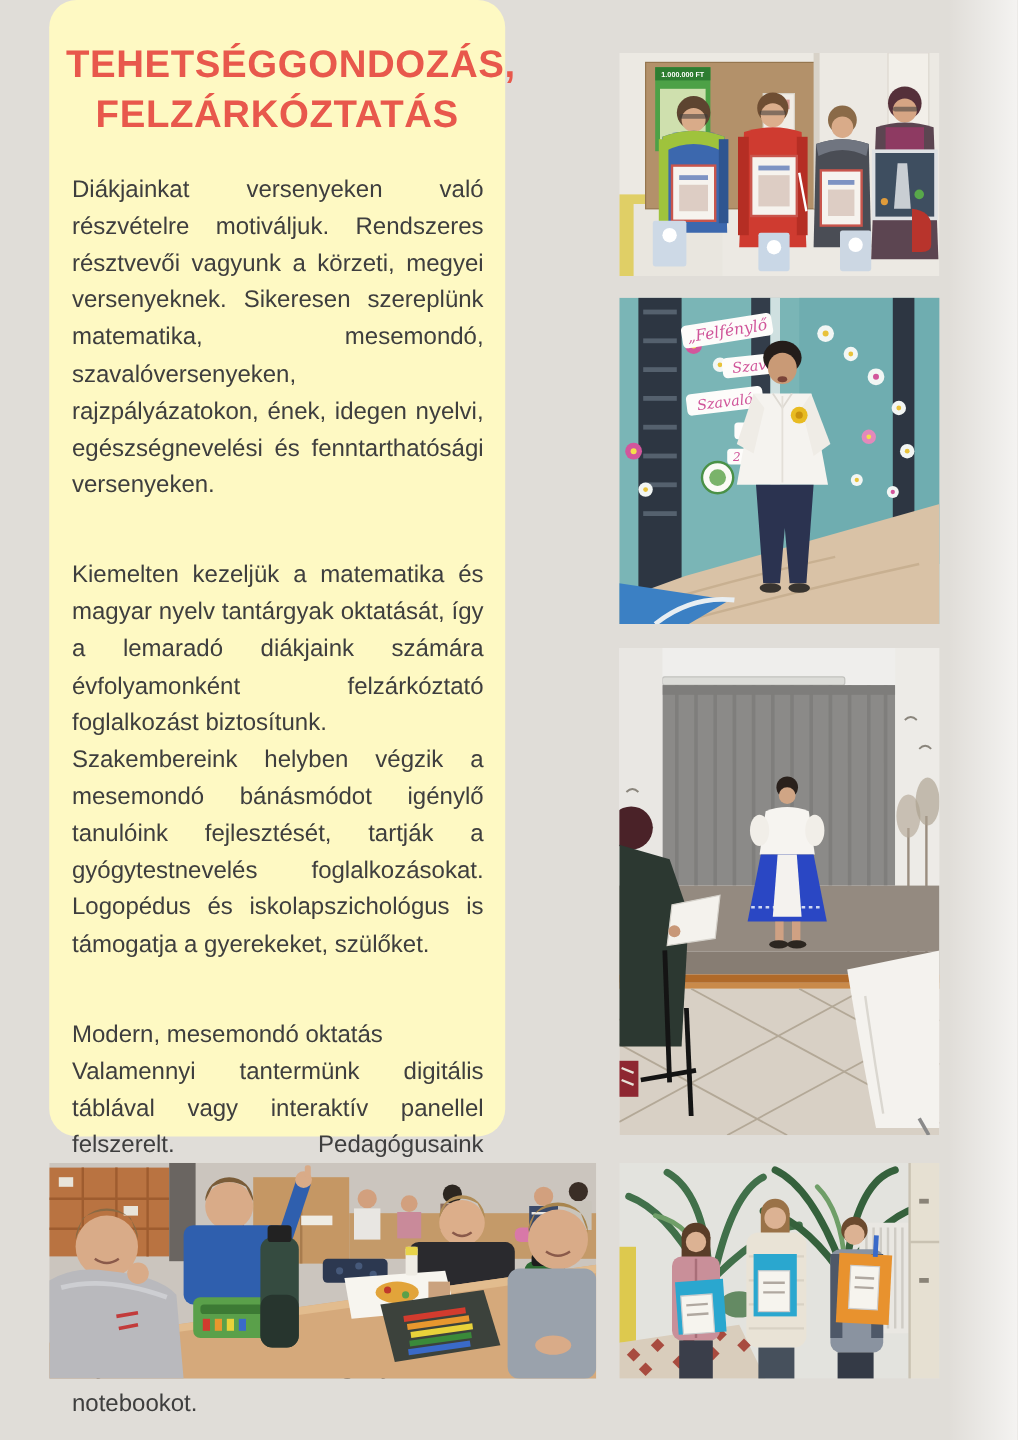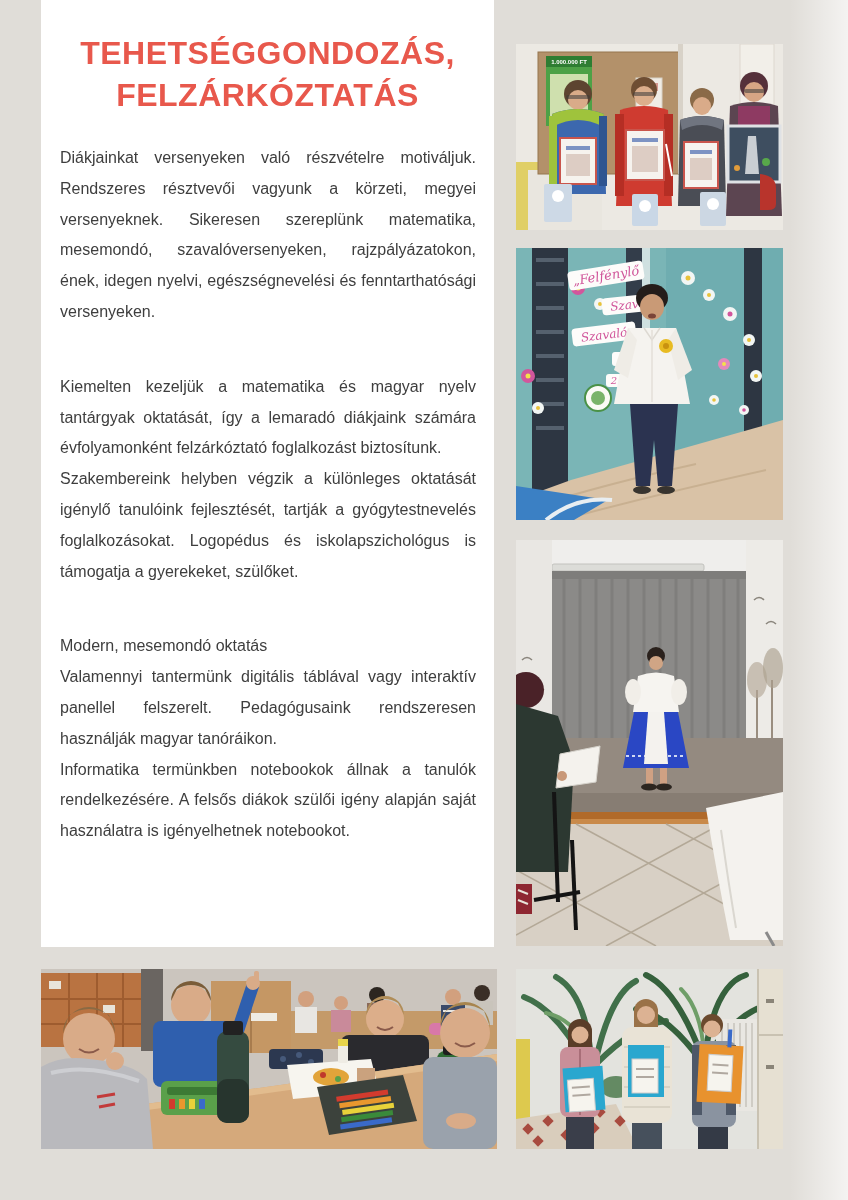--- a/index.html
+++ b/index.html
@@ -7,33 +7,34 @@
     width:848px;height:1200px;position:relative;overflow:hidden;
     background:#e0ddd8;
     font-family:"Liberation Sans", sans-serif;
   }
   .edge-light{
     position:absolute;top:0;right:0;width:58px;height:1200px;
     background:linear-gradient(to right, rgba(255,255,255,0), rgba(255,255,255,0.65));
     pointer-events:none;
   }
   .card{
-    position:absolute;left:41px;top:0;width:453px;height:947px;
-    background:#ffffff;
+    position:absolute;left:41px;top:0;width:380px;height:947px;
+    background:#fef9c3;
+    border-radius:23px;
   }
   .card h1{
     margin:32px 14px 0 14px;
     text-align:center;
     color:#e8584c;
     font-size:32px;line-height:42px;
     font-weight:bold;letter-spacing:0.5px;
   }
   .body-text{
     margin:27px 18px 0 19px;
-    font-size:16px;line-height:30.8px;color:#3e3e3e;
+    font-size:20px;line-height:30.8px;color:#3e3e3e;
     text-align:justify;
   }
   .body-text p{margin:0;}
   .body-text p.gap-top{margin-top:44px;}
   figure.photo{
     margin:0;padding:0;position:absolute;overflow:hidden;
   }
   figure.photo svg{display:block;width:100%;height:100%;}
   .photo-1{left:516px;top:44px;width:267px;height:186px;}
   .photo-2{left:516px;top:248px;width:267px;height:272px;}
@@ -44,21 +45,21 @@
 </head>
 <body>
 
 <div class="page">
 
   <div class="card">
     <h1>TEHETSÉGGONDOZÁS, FELZÁRKÓZTATÁS</h1>
     <div class="body-text">
       <p>Diákjainkat versenyeken való részvételre motiváljuk. Rendszeres résztvevői vagyunk a körzeti, megyei versenyeknek. Sikeresen szereplünk matematika, mesemondó, szavalóversenyeken, rajzpályázatokon, ének, idegen nyelvi, egészségnevelési és fenntarthatósági versenyeken.</p>
       <p class="gap-top">Kiemelten kezeljük a matematika és magyar nyelv tantárgyak oktatását, így a lemaradó diákjaink számára évfolyamonként felzárkóztató foglalkozást biztosítunk.</p>
-      <p>Szakembereink helyben végzik a különleges oktatását igénylő tanulóink fejlesztését, tartják a gyógytestnevelés foglalkozásokat. Logopédus és iskolapszichológus is támogatja a gyerekeket, szülőket.</p>
+      <p>Szakembereink helyben végzik a mesemondó bánásmódot igénylő tanulóink fejlesztését, tartják a gyógytestnevelés foglalkozásokat. Logopédus és iskolapszichológus is támogatja a gyerekeket, szülőket.</p>
       <p class="gap-top">Modern, mesemondó oktatás</p>
       <p>Valamennyi tantermünk digitális táblával vagy interaktív panellel felszerelt. Pedagógusaink rendszeresen használják magyar tanóráikon.</p>
       <p>Informatika termünkben notebookok állnak a tanulók rendelkezésére. A felsős diákok szülői igény alapján saját használatra is igényelhetnek notebookot.</p>
     </div>
   </div>
 
   <figure class="photo photo-1">
     <svg viewBox="0 0 267 186" preserveAspectRatio="none">
       <rect width="267" height="186" fill="#ece9e3"></rect>
       <rect x="0" y="118" width="26" height="68" fill="#e0cf66"></rect>

